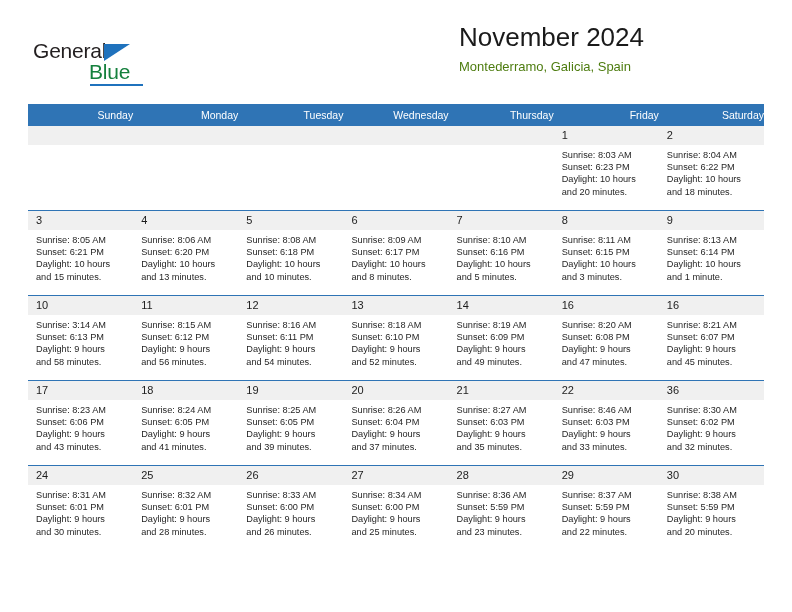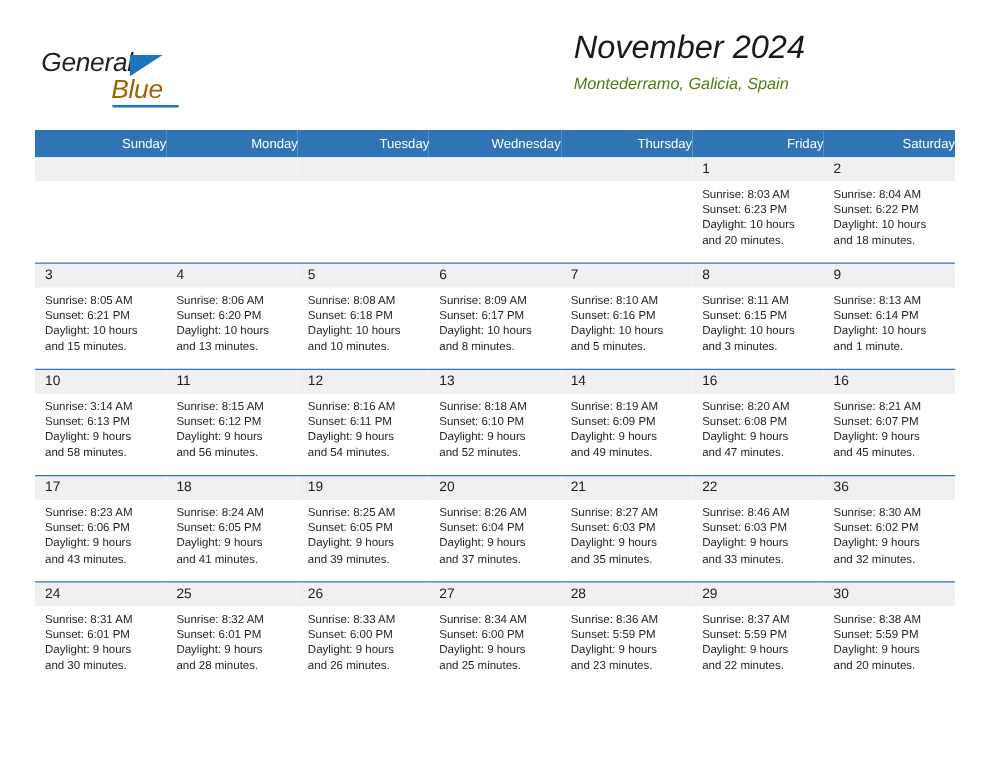--- a/index.html
+++ b/index.html
@@ -23,21 +23,20 @@
     box-sizing: border-box;
   }
 
   
   .header {
     position: absolute;
     left: 0;
     top: 0;
     width: 680px;
     height: 100px;
-    font-style: italic;
   }
 
   .logo {
     position: absolute;
     left: 33px;
     top: 40px;
     width: 135px;
     height: 46px;
   }
   .logo-general {
@@ -57,21 +56,21 @@
     width: 0;
     height: 0;
     border-left: 26px solid #1f72bd;
     border-bottom: 17px solid transparent;
   }
   .logo-blue {
     position: absolute;
     left: 56px;
     top: 21px;
     font-size: 21px;
-    color: #a16207;
+    color: #15803d;
     letter-spacing: -0.2px;
     line-height: 22px;
   }
   .logo-underline {
     position: absolute;
     left: 57px;
     top: 44px;
     width: 53px;
     height: 2px;
     background: #1f72bd;

